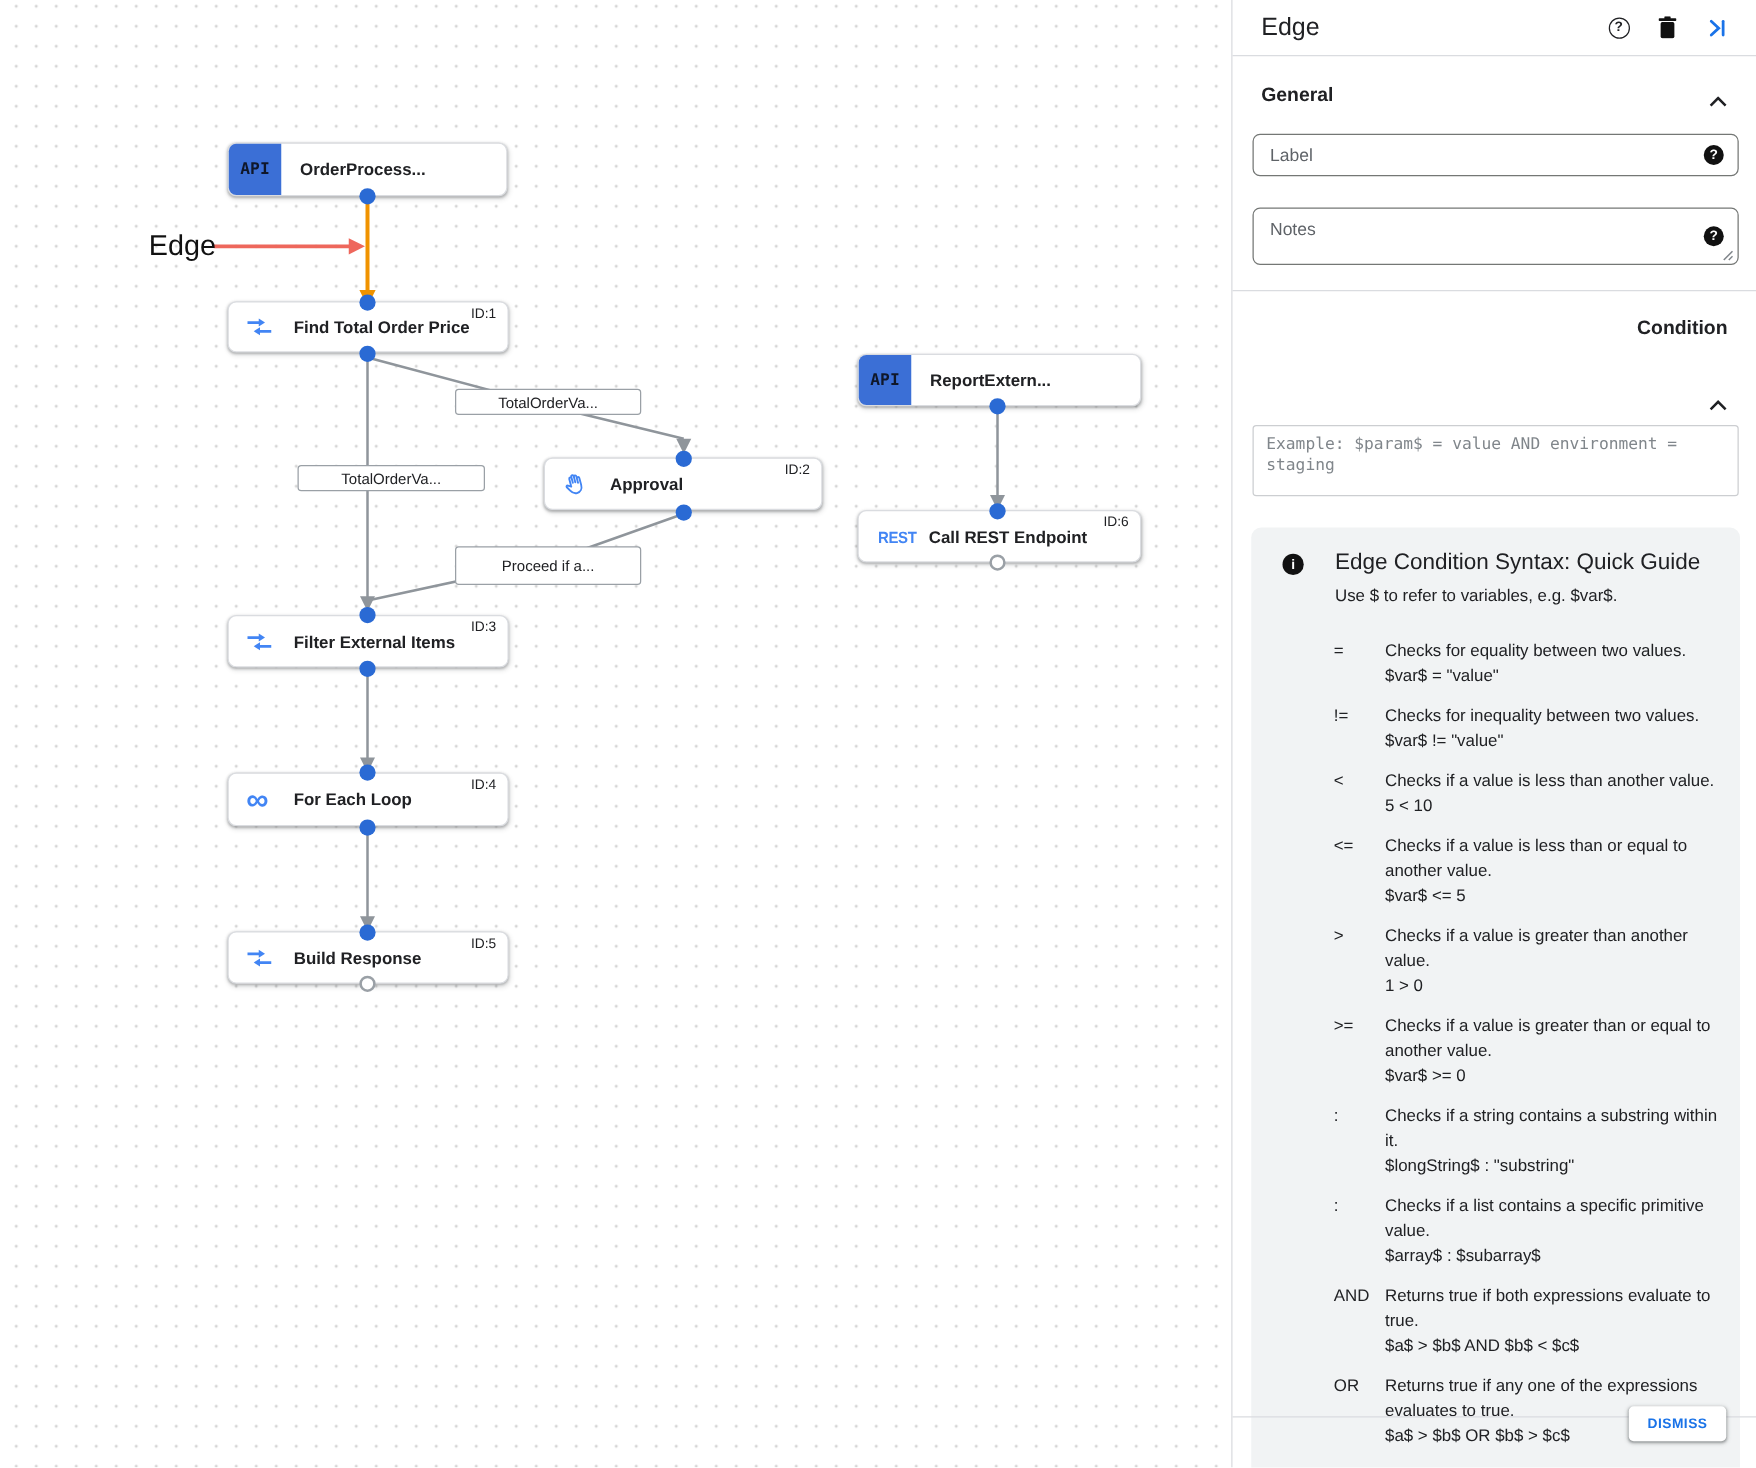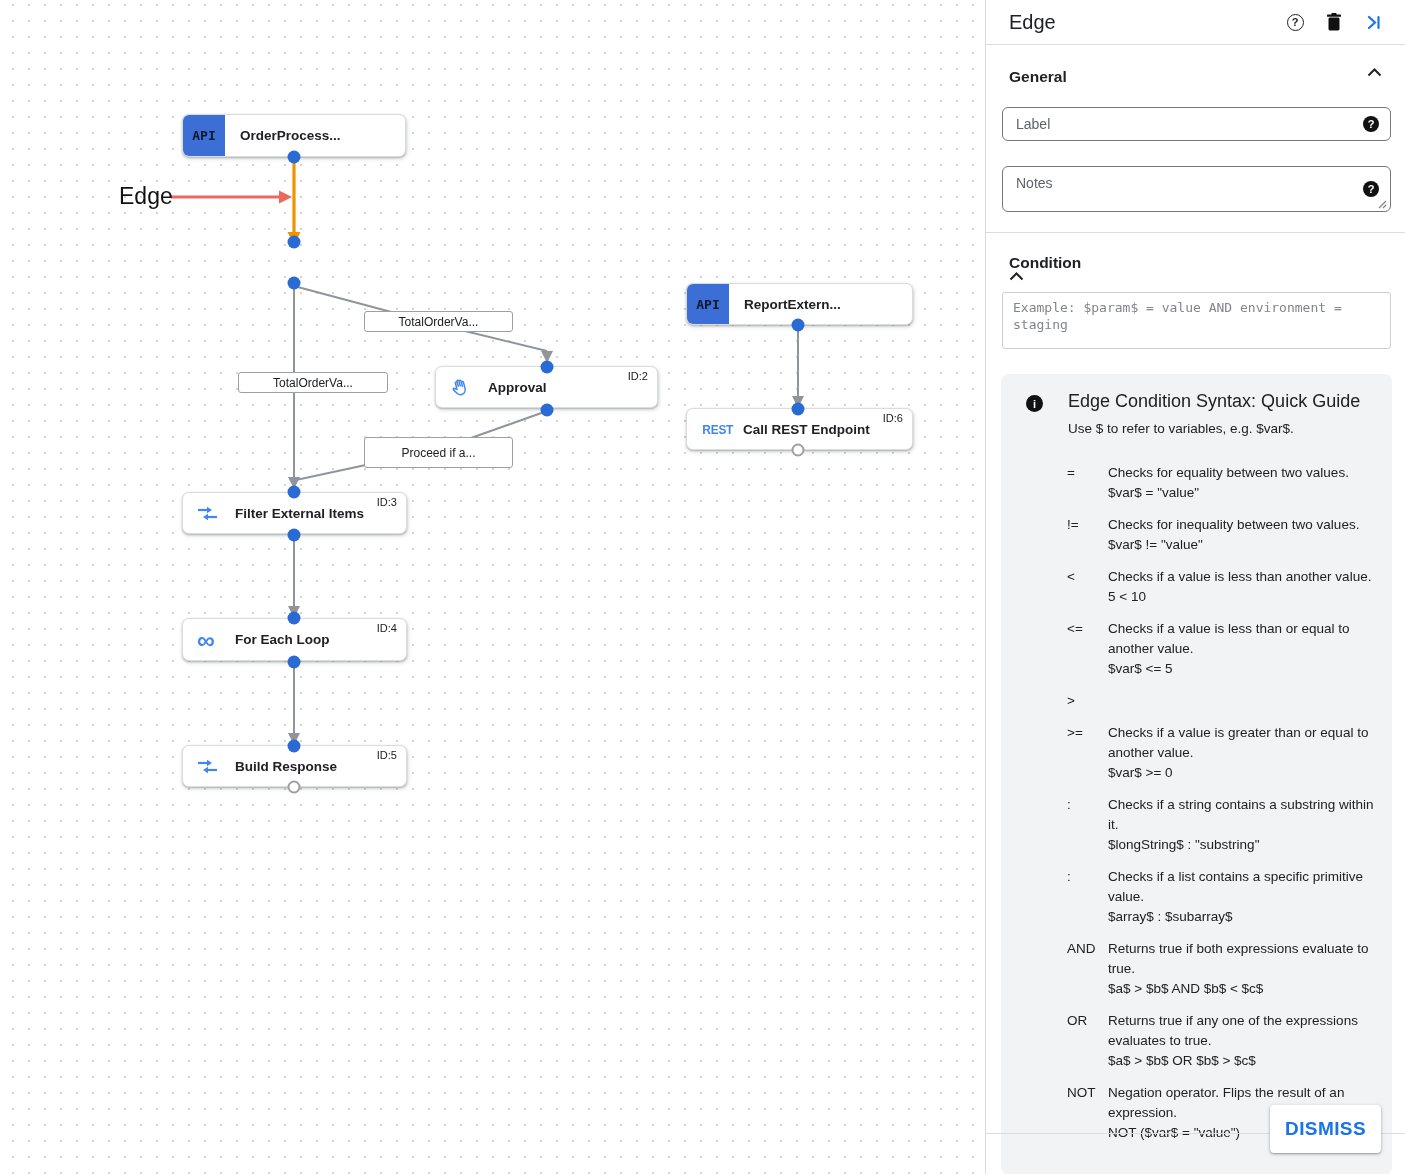--- a/index.html
+++ b/index.html
@@ -40,21 +40,21 @@
            border-left:1px solid #dadce0; z-index:6; }
   .panel-header { height:45px; display:flex; align-items:center; padding:0 22px 0 23px;
                   border-bottom:1px solid #dadce0; }
   .panel-title { flex:1; font-size:20px; font-weight:400; color:#202124; }
   .hdr-icons { display:flex; align-items:center; gap:19px; }
   .hdr-btn { width:20px; height:20px; display:flex; align-items:center; justify-content:center; cursor:pointer; }
   .help-ring { width:17px; height:17px; border:1.7px solid #202124; border-radius:50%;
                display:flex; align-items:center; justify-content:center;
                font-size:11px; font-weight:700; color:#202124; }
 
-  .sec-head { margin:23px 23px 0 23px; display:flex; align-items:flex-start; justify-content:space-between; }
+  .sec-head { margin:23px 23px 0 23px; display:flex; align-items:flex-end; justify-content:space-between;gap:48px; }
   .sec-title { font-size:15.5px; font-weight:700; color:#202124; }
 
   .field { margin:0 14px 0 16px; border:1px solid #747775; border-radius:6px;
            display:flex; align-items:center; padding:0 11px 0 13px; background:#fff; position:relative; }
   .field input, .field textarea { flex:1; border:none; outline:none; background:transparent;
       font-family:"Liberation Sans", sans-serif; font-size:14px; color:#202124; resize:none; }
   .field input::placeholder, .field textarea::placeholder { color:#5f6368; opacity:1; }
   .field-label-box { height:34px; margin-top:21px;justify-content:center; }
   .field-notes-box { height:46px; margin-top:25px; align-items:flex-start; padding-top:8px; }
   .help-dot { width:16px; height:16px; border-radius:50%; background:#111; color:#fff; flex:none;
@@ -77,38 +77,52 @@
               font-size:11px; font-weight:700; font-style:normal; }
   .guide-title { margin-left:25px; font-size:18px; font-weight:400; color:#202124; }
   .guide-intro { margin:9px 0 0 51px; font-size:13.5px; color:#202124; }
   .guide-rows { margin:27px 0 0 50px; }
   .guide-row { display:flex; margin-bottom:12px; }
   .guide-op { width:41px; flex:none; font-size:13.5px; color:#202124; line-height:20px; }
   .guide-right { flex:1; max-width:270px; }
   .guide-desc, .guide-ex { font-size:13.5px; color:#202124; line-height:20px; }
 
   .panel-footer-line { position:absolute; left:0; right:0; bottom:40px; border-top:1px solid #dadce0; }
-  .dismiss-btn { position:absolute; right:24px; bottom:21px; height:48px; padding:0 15px;
+  .dismiss-btn { position:absolute; right:24px; bottom:21px; height:28px; padding:0 15px;
                  background:#fff; border:none; border-radius:4px; cursor:pointer;
                  box-shadow:0 1px 2px rgba(60,64,67,.4), 0 1px 4px rgba(60,64,67,.2);
                  color:#1a73e8; font-family:"Liberation Sans", sans-serif;
-                 font-size:19px; font-weight:700; letter-spacing:.4px; }
+                 font-size:11px; font-weight:700; letter-spacing:.4px; }
 </style>
 </head>
 <body>
 
 <div id="stage">
 
   <div class="canvas">
 
     <div class="node trigger" style="left:182px;top:114px;width:224px;height:43px;">
       <div class="api-badge">API</div>
       <div class="title">OrderProcess...</div>
     </div>
 
+    <div class="node task-node" style="left:182px;top:241px;width:225px;height:41px;">
+      <span class="icon-wrap">
+        <svg width="21" height="15" viewBox="0 0 21 15">
+          <g stroke="#4285f4" stroke-width="2.2" fill="#4285f4">
+            <line x1="1" y1="4" x2="11" y2="4"></line>
+              <path d="M10 .8 15 4 10 7.2z" stroke="none"></path>
+            <line x1="20" y1="11" x2="10" y2="11"></line>
+              <path d="M11 7.8 6 11 11 14.2z" stroke="none"></path>
+          </g>
+        </svg>
+      </span>
+      <div class="title">Find Total Order Price</div>
+      <span class="task-id">ID:1</span>
+    </div>
 
     <div class="node task-node" style="left:435px;top:366px;width:223px;height:42px;">
       <span class="icon-wrap">
         <svg width="20" height="21" viewBox="0 0 24 24" fill="none" stroke="#4285f4" stroke-width="1.8" stroke-linecap="round" stroke-linejoin="round" transform="rotate(-15)">
           <path d="M8 12V5.6a1.2 1.2 0 0 1 2.4 0V10m0 0V4a1.2 1.2 0 0 1 2.4 0v6m0 .2V4.9a1.2 1.2 0 0 1 2.4 0V11m0 .3V7.1a1.2 1.2 0 0 1 2.4 0V14c0 4-2.5 6.6-5.8 6.6-2.8 0-4.4-1.4-5.8-4l-2.3-4c-.5-.9.5-1.9 1.4-1.3L8 13.2"></path>
         </svg>
       </span>
       <div class="title">Approval</div>
       <span class="task-id">ID:2</span>
     </div>
@@ -307,20 +321,24 @@
           </div>
           <div class="guide-row">
             <div class="guide-op">&lt;=</div>
             <div class="guide-right">
               <div class="guide-desc">Checks if a value is less than or equal to another value.</div>
               <div class="guide-ex">$var$ &lt;= 5</div>
             </div>
           </div>
           <div class="guide-row">
             <div class="guide-op">&gt;</div>
+            <div class="guide-right">
+              <div class="guide-desc">Checks if a value is greater than another value.</div>
+              <div class="guide-ex">1 &gt; 0</div>
+            </div>
           </div>
           <div class="guide-row">
             <div class="guide-op">&gt;=</div>
             <div class="guide-right">
               <div class="guide-desc">Checks if a value is greater than or equal to another value.</div>
               <div class="guide-ex">$var$ &gt;= 0</div>
             </div>
           </div>
           <div class="guide-row">
             <div class="guide-op">:</div>

